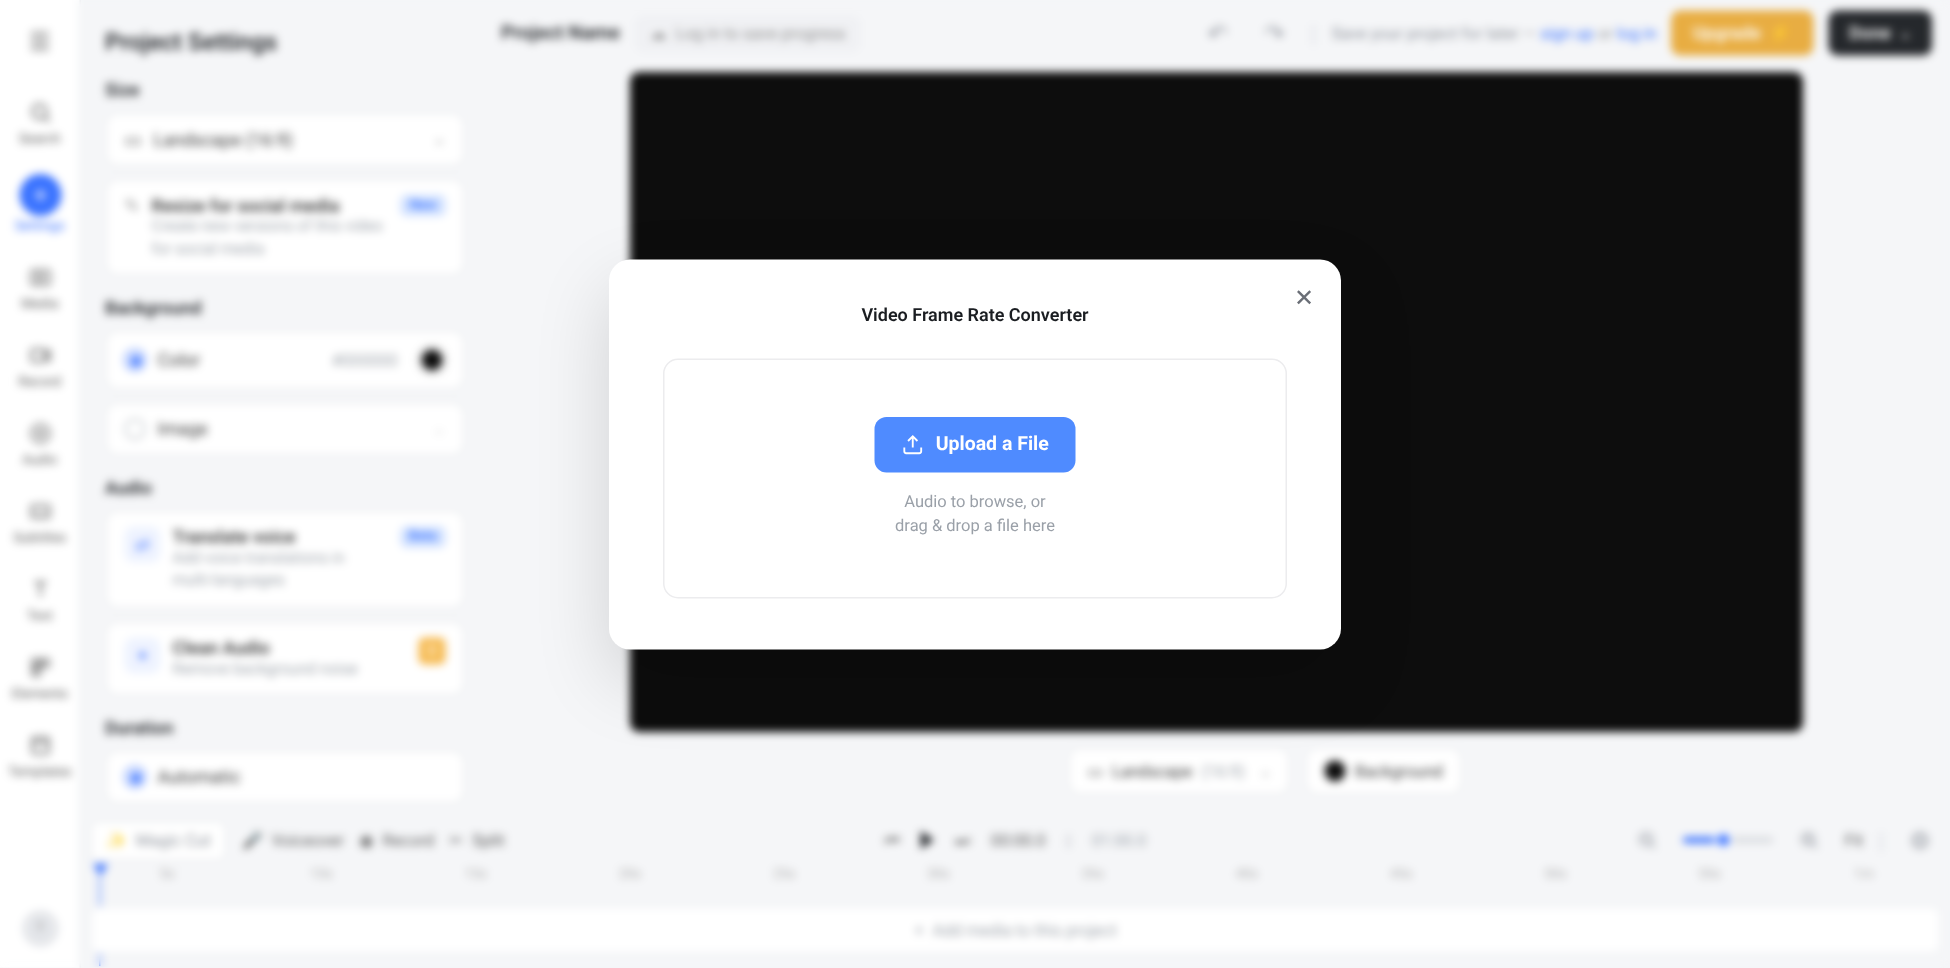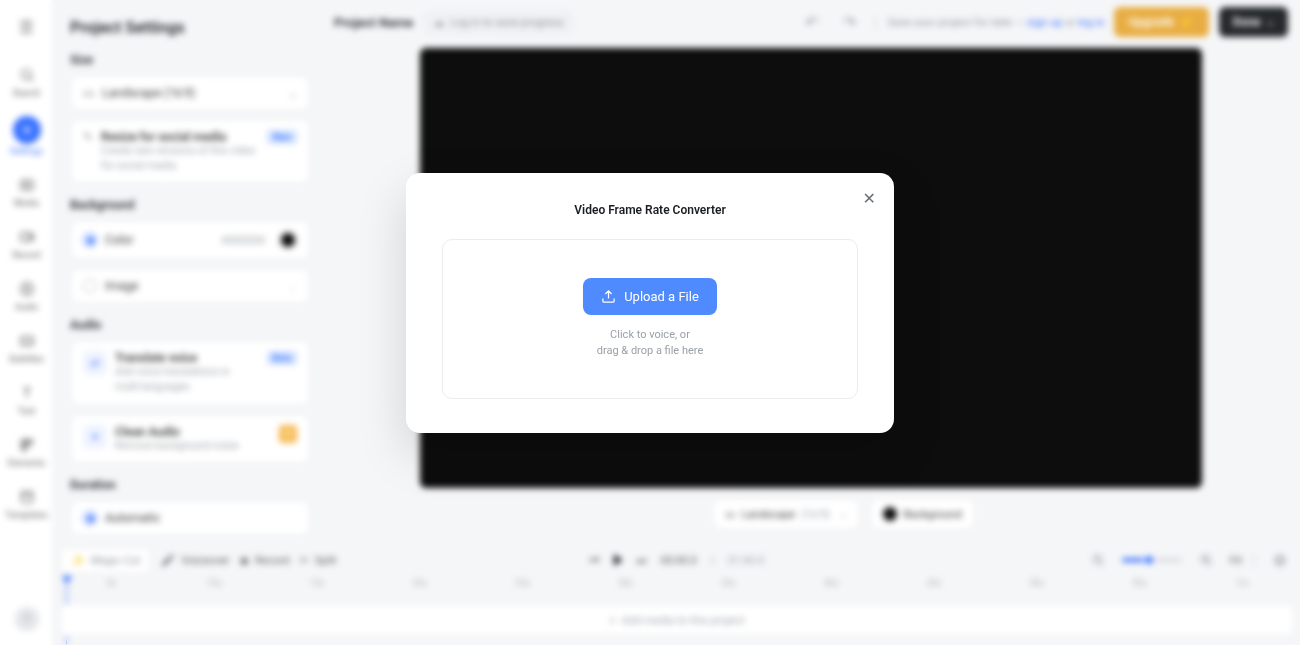--- a/index.html
+++ b/index.html
@@ -76,21 +76,21 @@
 
 
 .blur-layer { position: absolute; inset: 0; backdrop-filter: blur(3px); background: rgba(255,255,255,0.05);}
 
 
 .modal-backdrop { position:absolute; inset:0; display:flex;align-items:center;justify-content:center; pointer-events:none;}
 .modal { width: 488px; background:#fff; border-radius:14px; padding: 30px 36px 34px; box-shadow: 0 20px 50px rgba(0,0,0,0.15); position:relative; pointer-events:auto; top:-20px;}
 .modal h3 { text-align:center; font-size:12px; font-weight:600; color:#1a1d21; margin-bottom:22px;}
 .close-x { position:absolute; top:16px; right:18px; font-size:16px; color:#6a6e76; cursor:pointer;}
 .dropzone { border: 1px solid #ececee; border-radius: 10px; padding: 38px 20px; display:flex; flex-direction:column; align-items:center; gap:12px;}
-.upload-btn { background:#4f8bff; color:#fff; font-size:13px; font-weight:400; padding:11px 18px; border-radius:8px; display:flex;align-items:center;gap:8px; cursor:pointer;}
+.upload-btn { background:#4f8bff; color:#fff; font-size:13px; font-weight:700; padding:11px 18px; border-radius:8px; display:flex;align-items:center;gap:8px; cursor:pointer;}
 .drop-text { font-size:11px; color:#9aa0a8; text-align:center; line-height:1.5;}
 
 svg { display:block; }
 </style>
 </head>
 <body>
 
 <div class="left-nav">
   <div class="nav-item nav-burger">
     <span class="icon">☰</span>
@@ -357,18 +357,18 @@
     <div class="dropzone">
       <div class="upload-btn">
         <span>
             <svg width="15" height="15" viewBox="0 0 24 24" fill="none" stroke="currentColor" stroke-width="2">
               <path d="M21 15v4a2 2 0 0 1-2 2H5a2 2 0 0 1-2-2v-4M17 8l-5-5-5 5M12 3v12"></path>
             </svg>
           </span>
         <span>Upload a File</span>
       </div>
       <div class="drop-text">
-        <div>Click to voice, or</div>
+        <div>Audio to browse, or</div>
         <div>drag &amp; drop a file here</div>
       </div>
     </div>
   </div>
 </div>
 
 </body></html>

